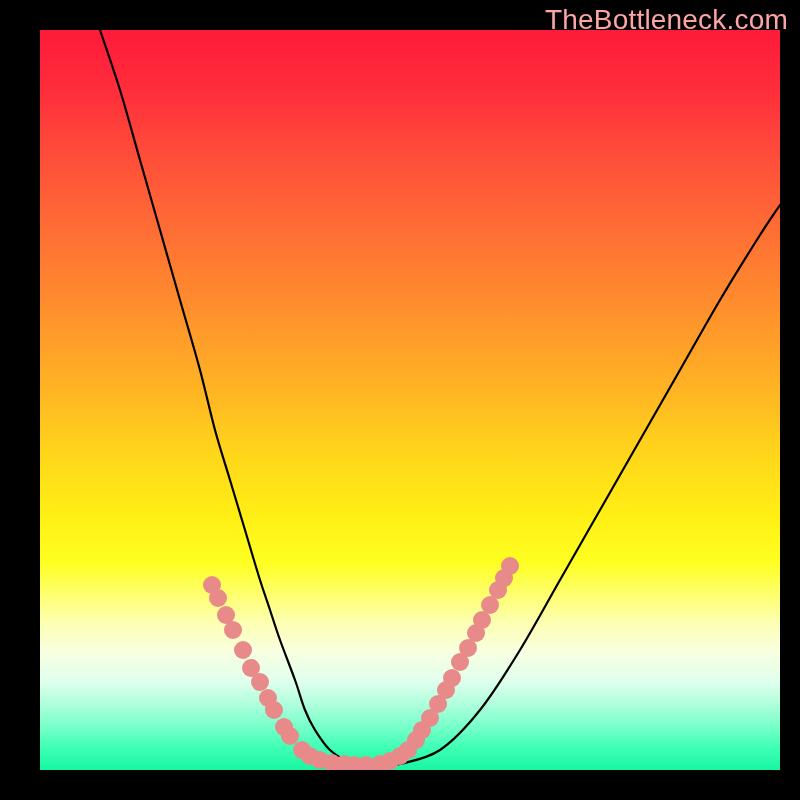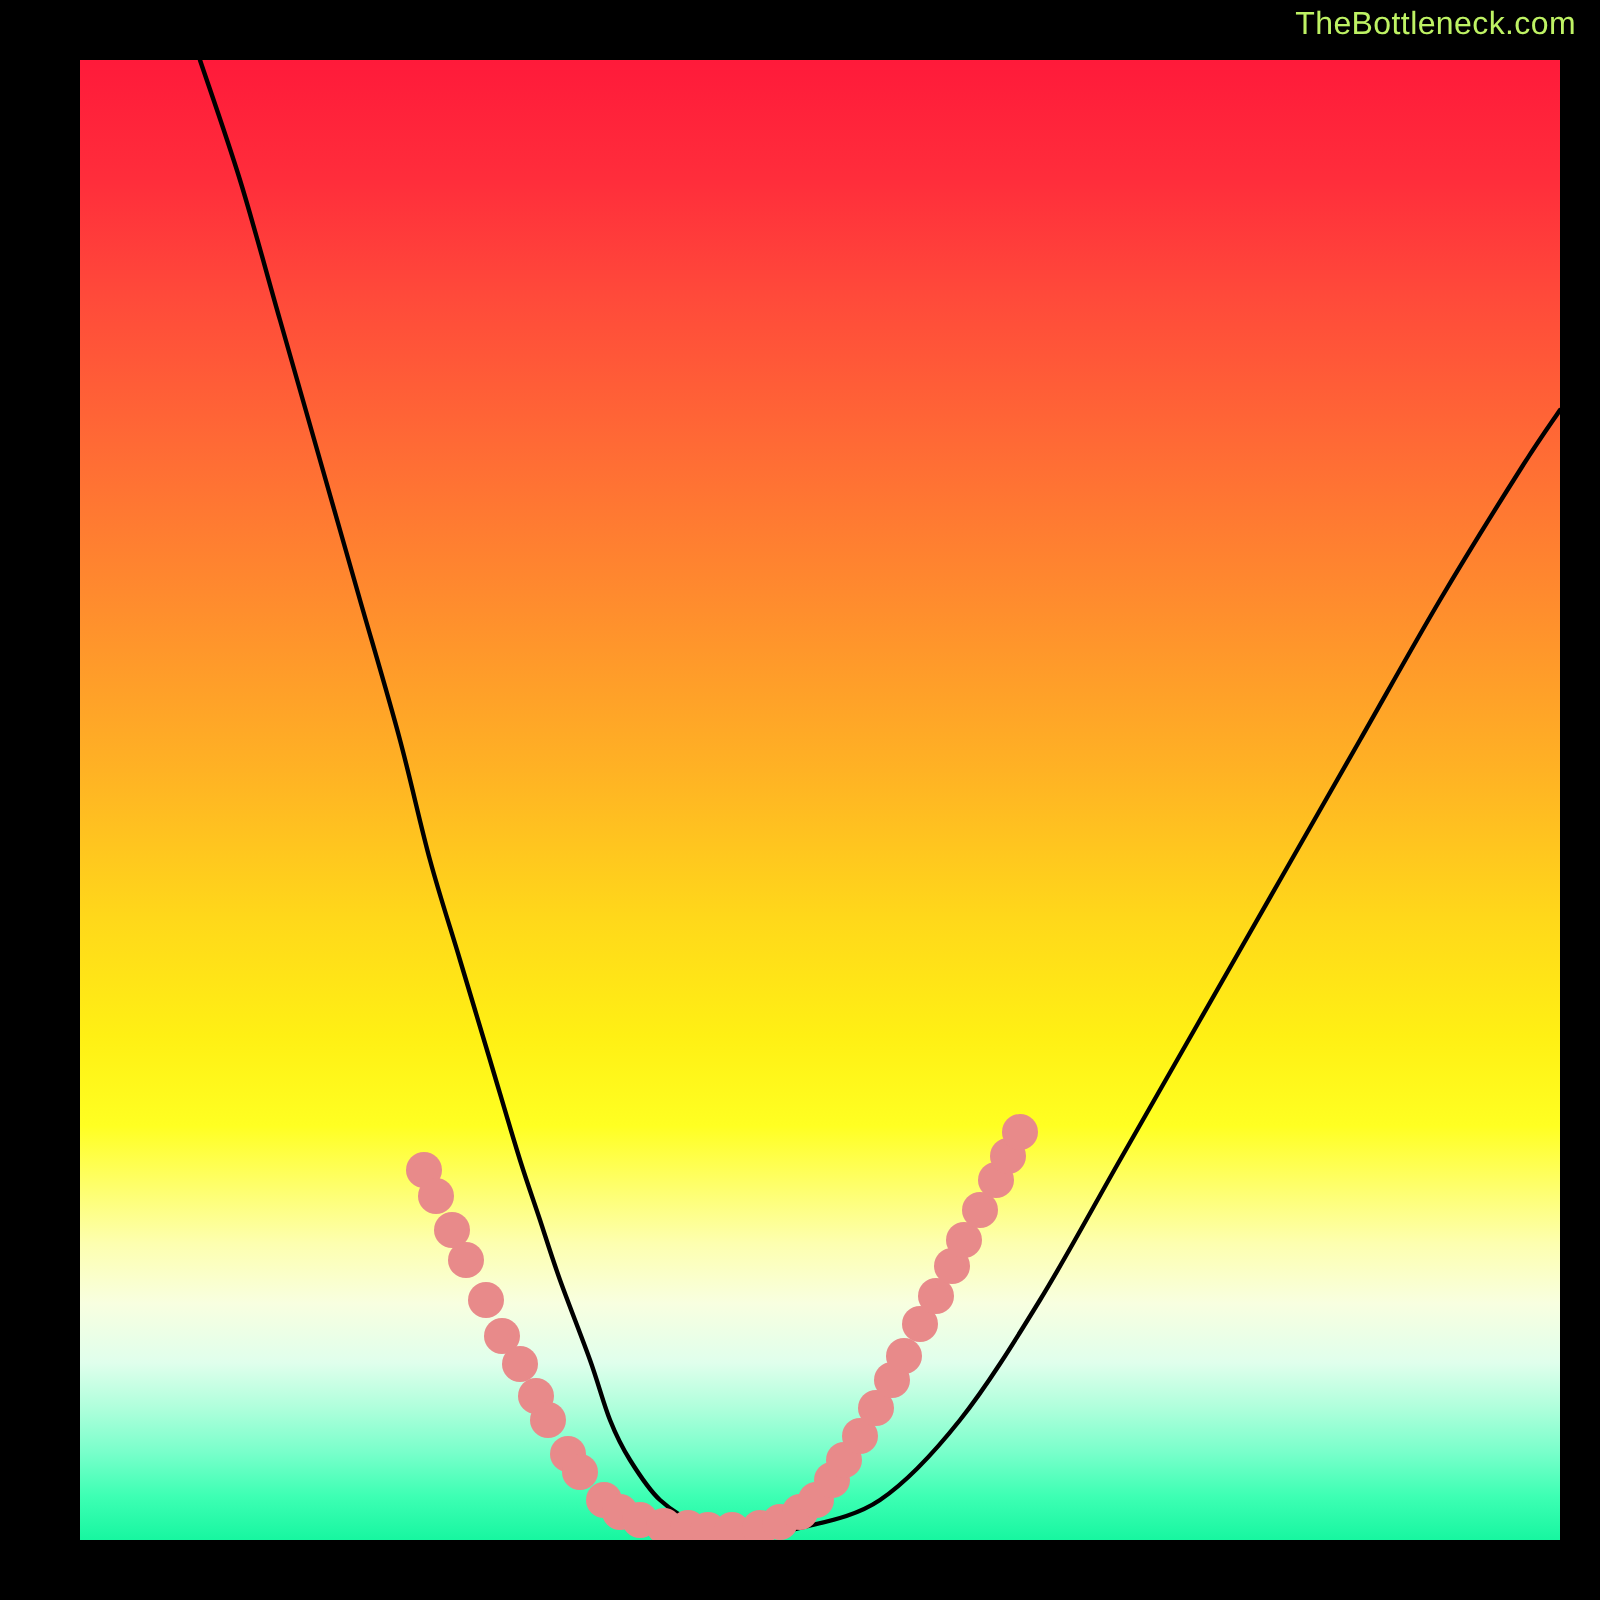--- a/index.html
+++ b/index.html
@@ -43,23 +43,23 @@
       #b0ffdc 91%,
       #7affcb 94%,
       #3effb4 97%,
       #17f6a0 100%
     );
   }
   .watermark {
     position: absolute;
     top: 4px;
     right: 12px;
-    font-size: 16px;
+    font-size: 28px;
     font-weight: 400;
-    color: #bef264;
+    color: #fca5a5;
     letter-spacing: 0.2px;
     user-select: none;
   }
   svg.curve {
     position: absolute;
     inset: 0;
   }
 </style>
 </head>
 <body>

